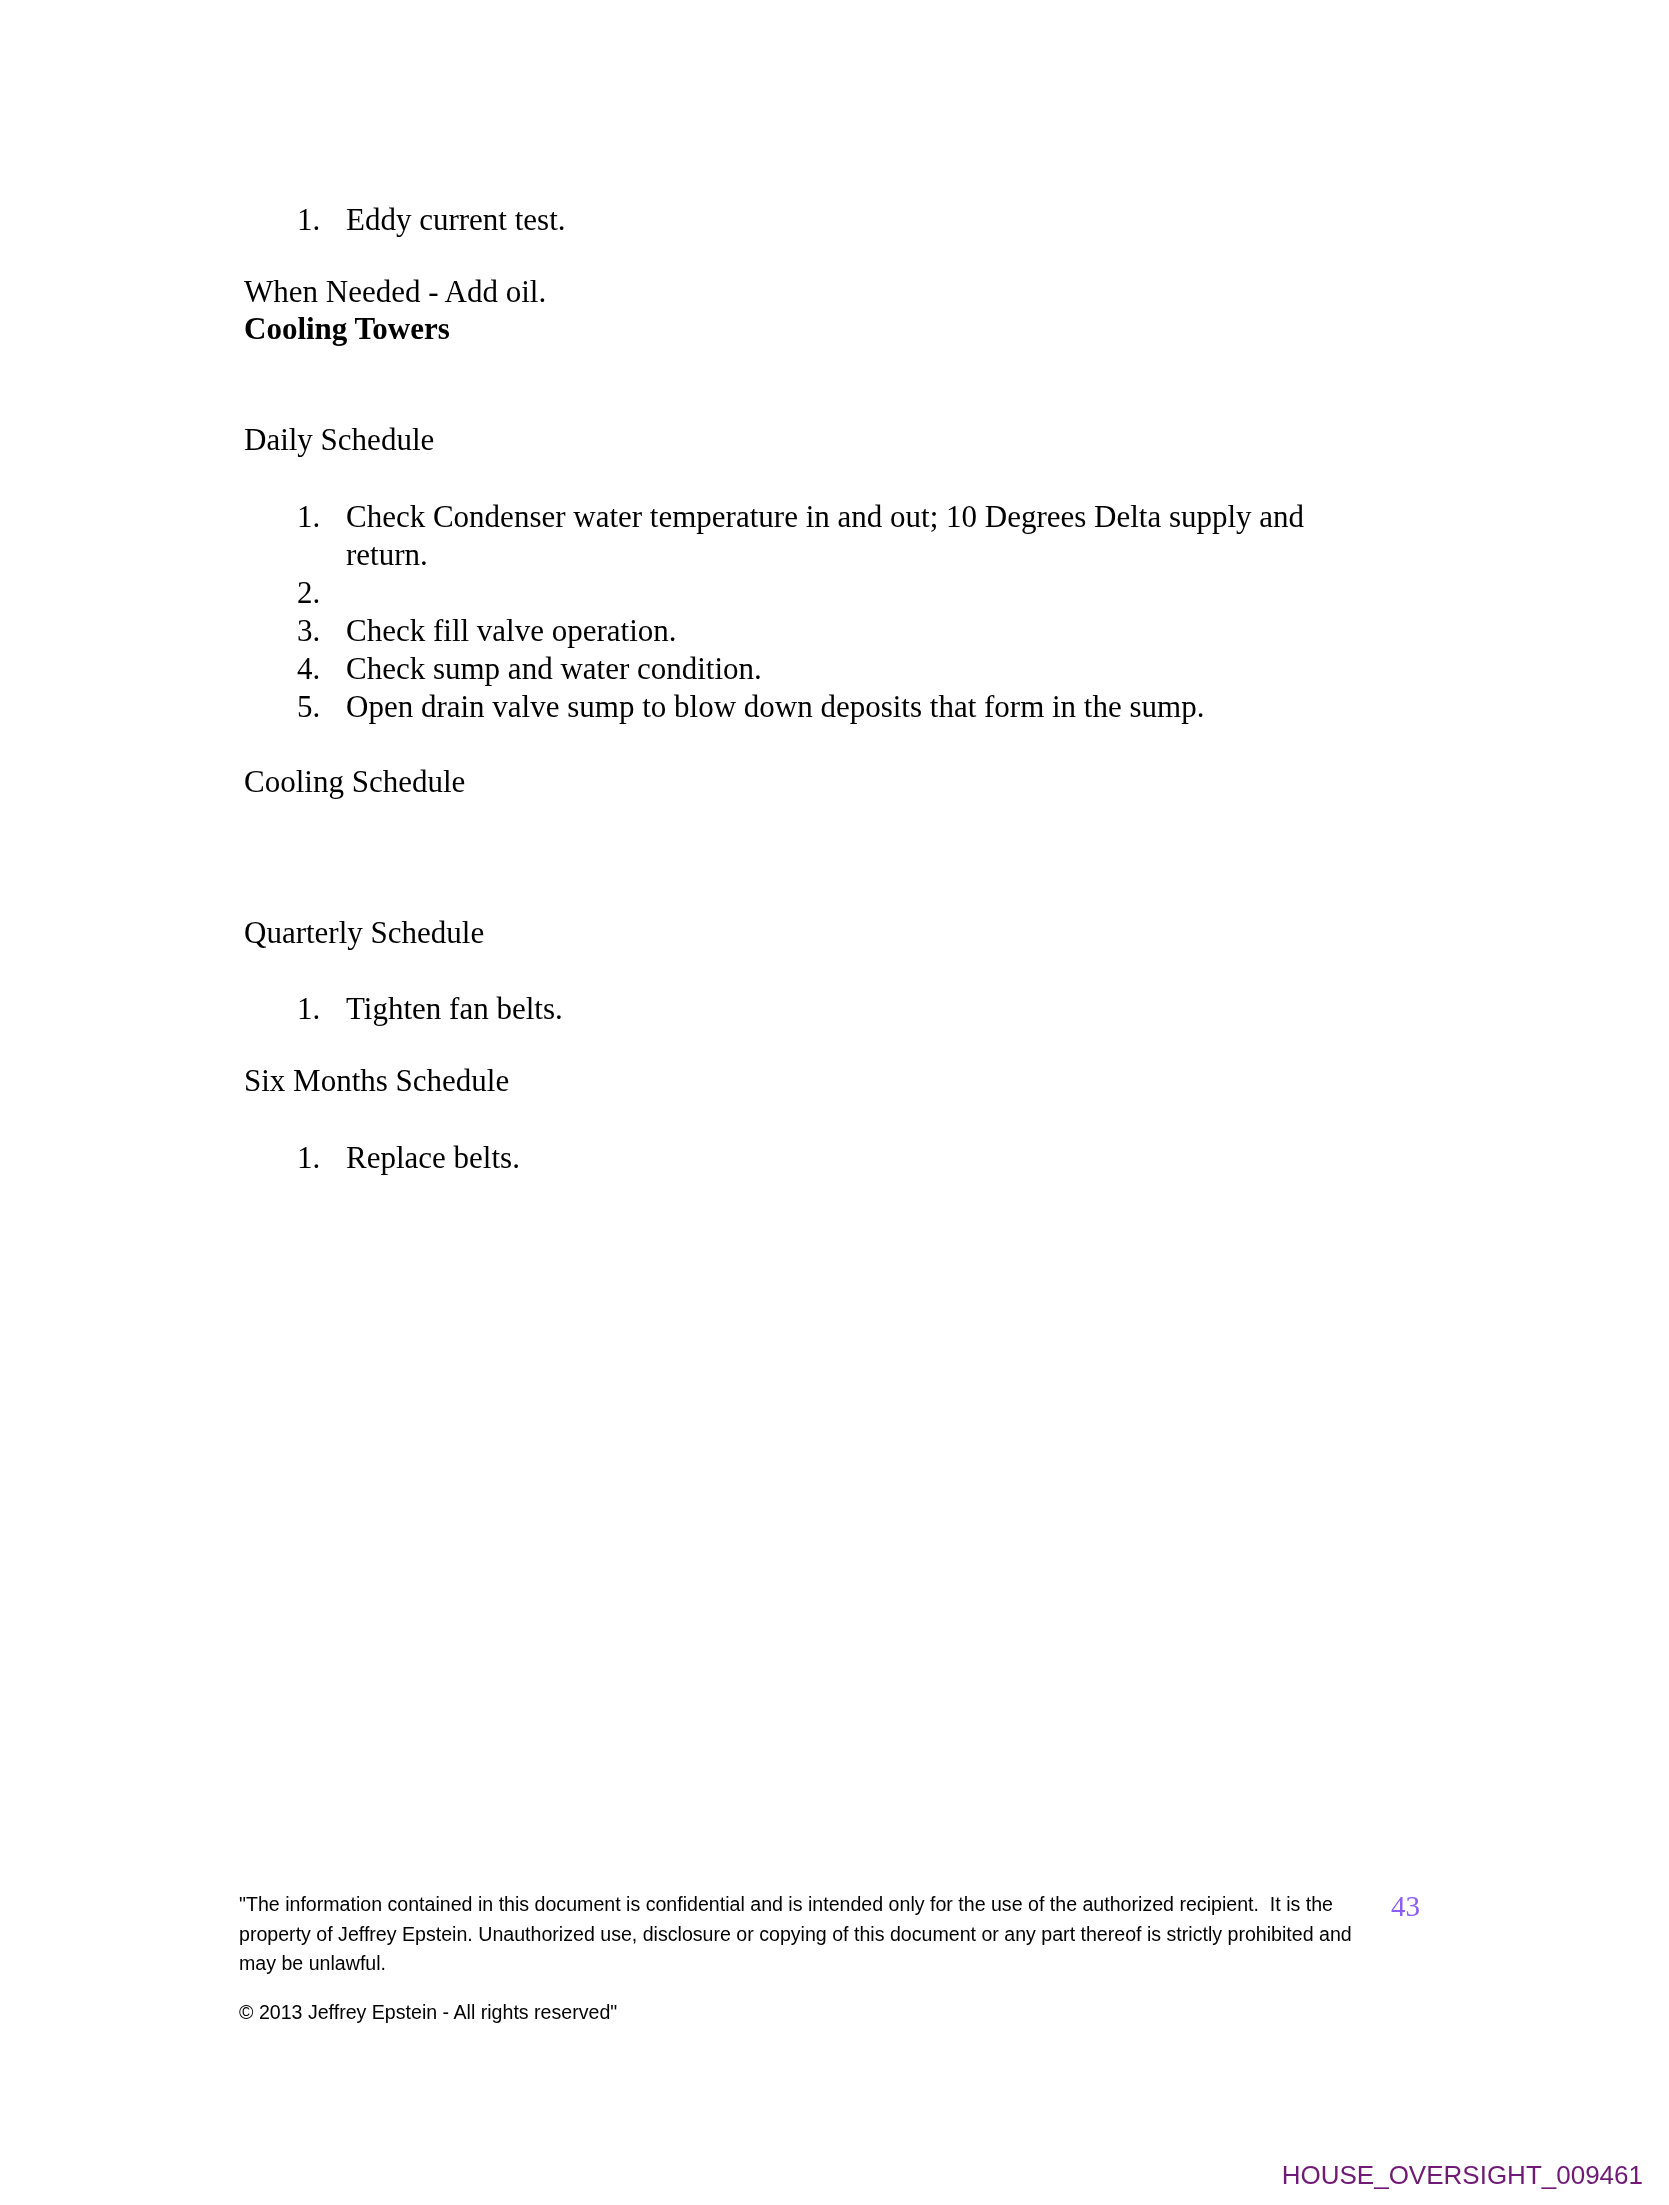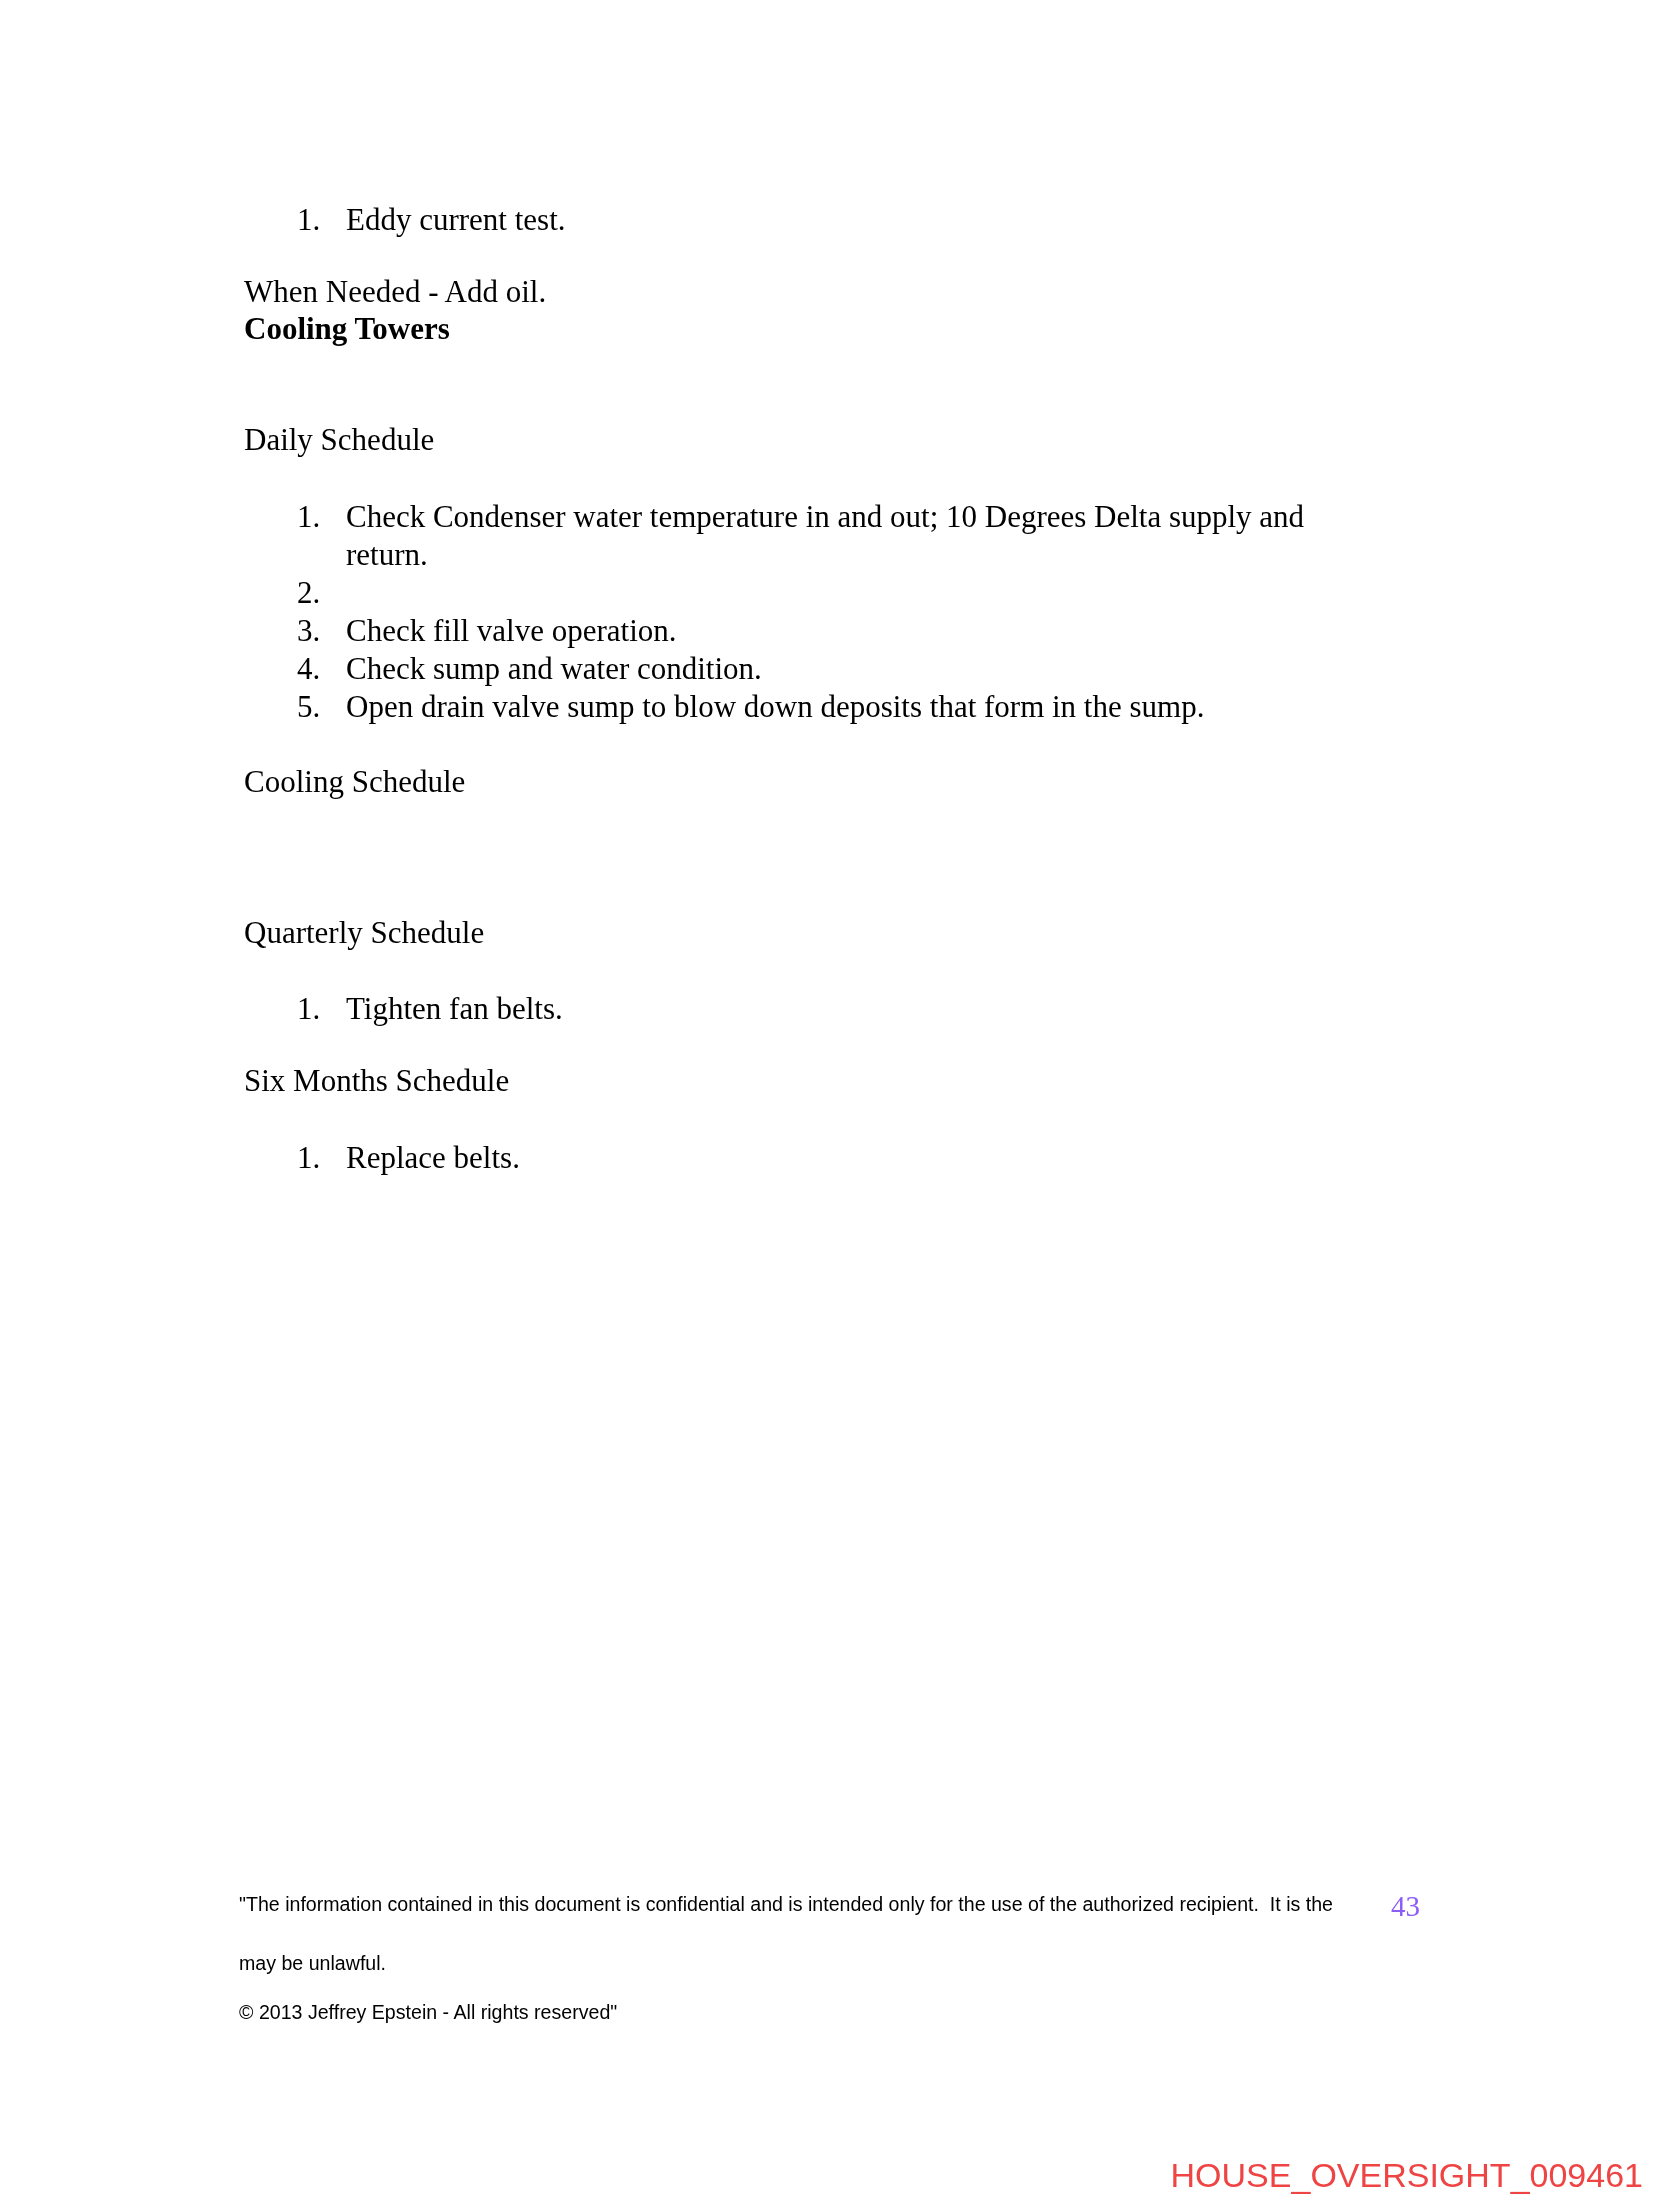--- a/index.html
+++ b/index.html
@@ -48,23 +48,23 @@
     font-family: Liberation Serif, serif;
     font-size: 29px;
     line-height: 33px;
     color: #8b5cf6;
   }
   .stamp {
     position: absolute;
     right: 26px;
     top: 2157px;
     font-family: "Liberation Sans", sans-serif;
-    font-size: 34px;
+    font-size: 26px;
     line-height: 37px;
-    color: #ef4444;
+    color: #701a75;
     white-space: pre;
   }
 </style>
 </head>
 <body>
 
 <div class="sheet">
 
   <div class="li" style="top:201px">
     <div class="item">
@@ -114,20 +114,21 @@
   <div class="para" style="top:1062px">Six Months Schedule</div>
   <div class="li" style="top:1139px">
     <div class="item">
       <span class="num">1.</span>
       <span class="txt">Replace belts.</span>
     </div>
   </div>
 
 
   <div class="footer-line" style="top:1890px">"The information contained in this document is confidential and is intended only for the use of the authorized recipient.  It is the</div>
+  <div class="footer-line" style="top:1920px">property of Jeffrey Epstein. Unauthorized use, disclosure or copying of this document or any part thereof is strictly prohibited and</div>
   <div class="footer-line" style="top:1949px">may be unlawful.</div>
 
   <div class="page-number">43</div>
 
   <div class="copyright" style="top:1998px">© 2013 Jeffrey Epstein - All rights reserved"</div>
 
   <div class="stamp">HOUSE_OVERSIGHT_009461</div>
 
 </div>
 

